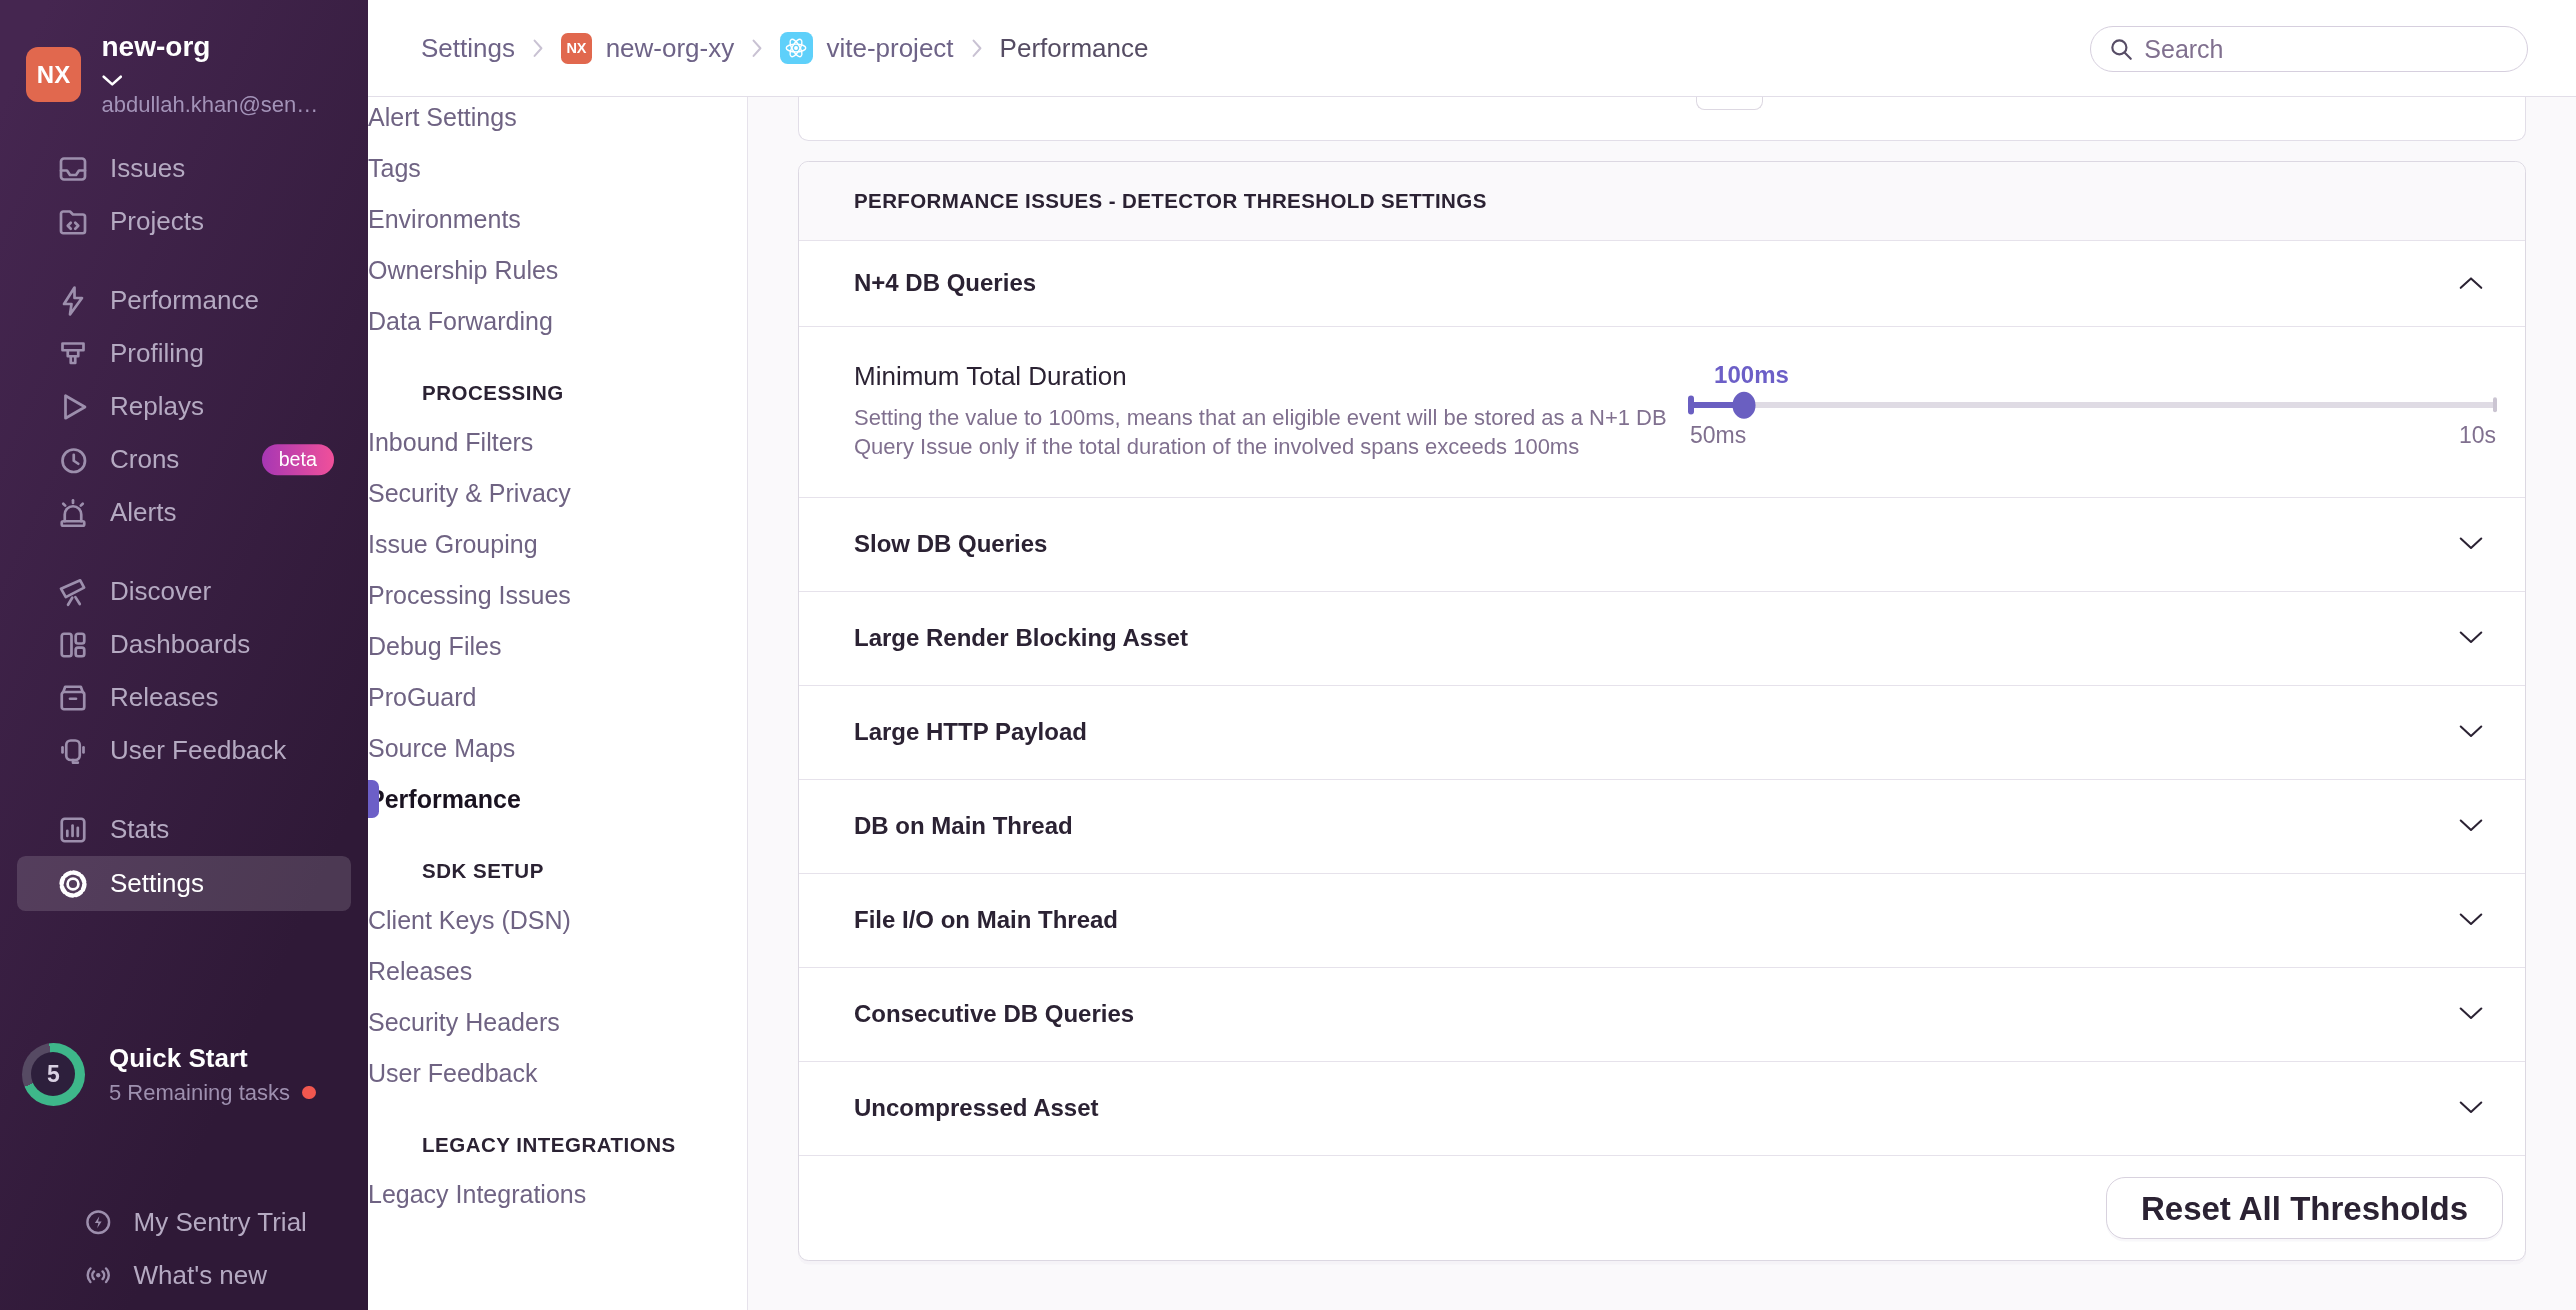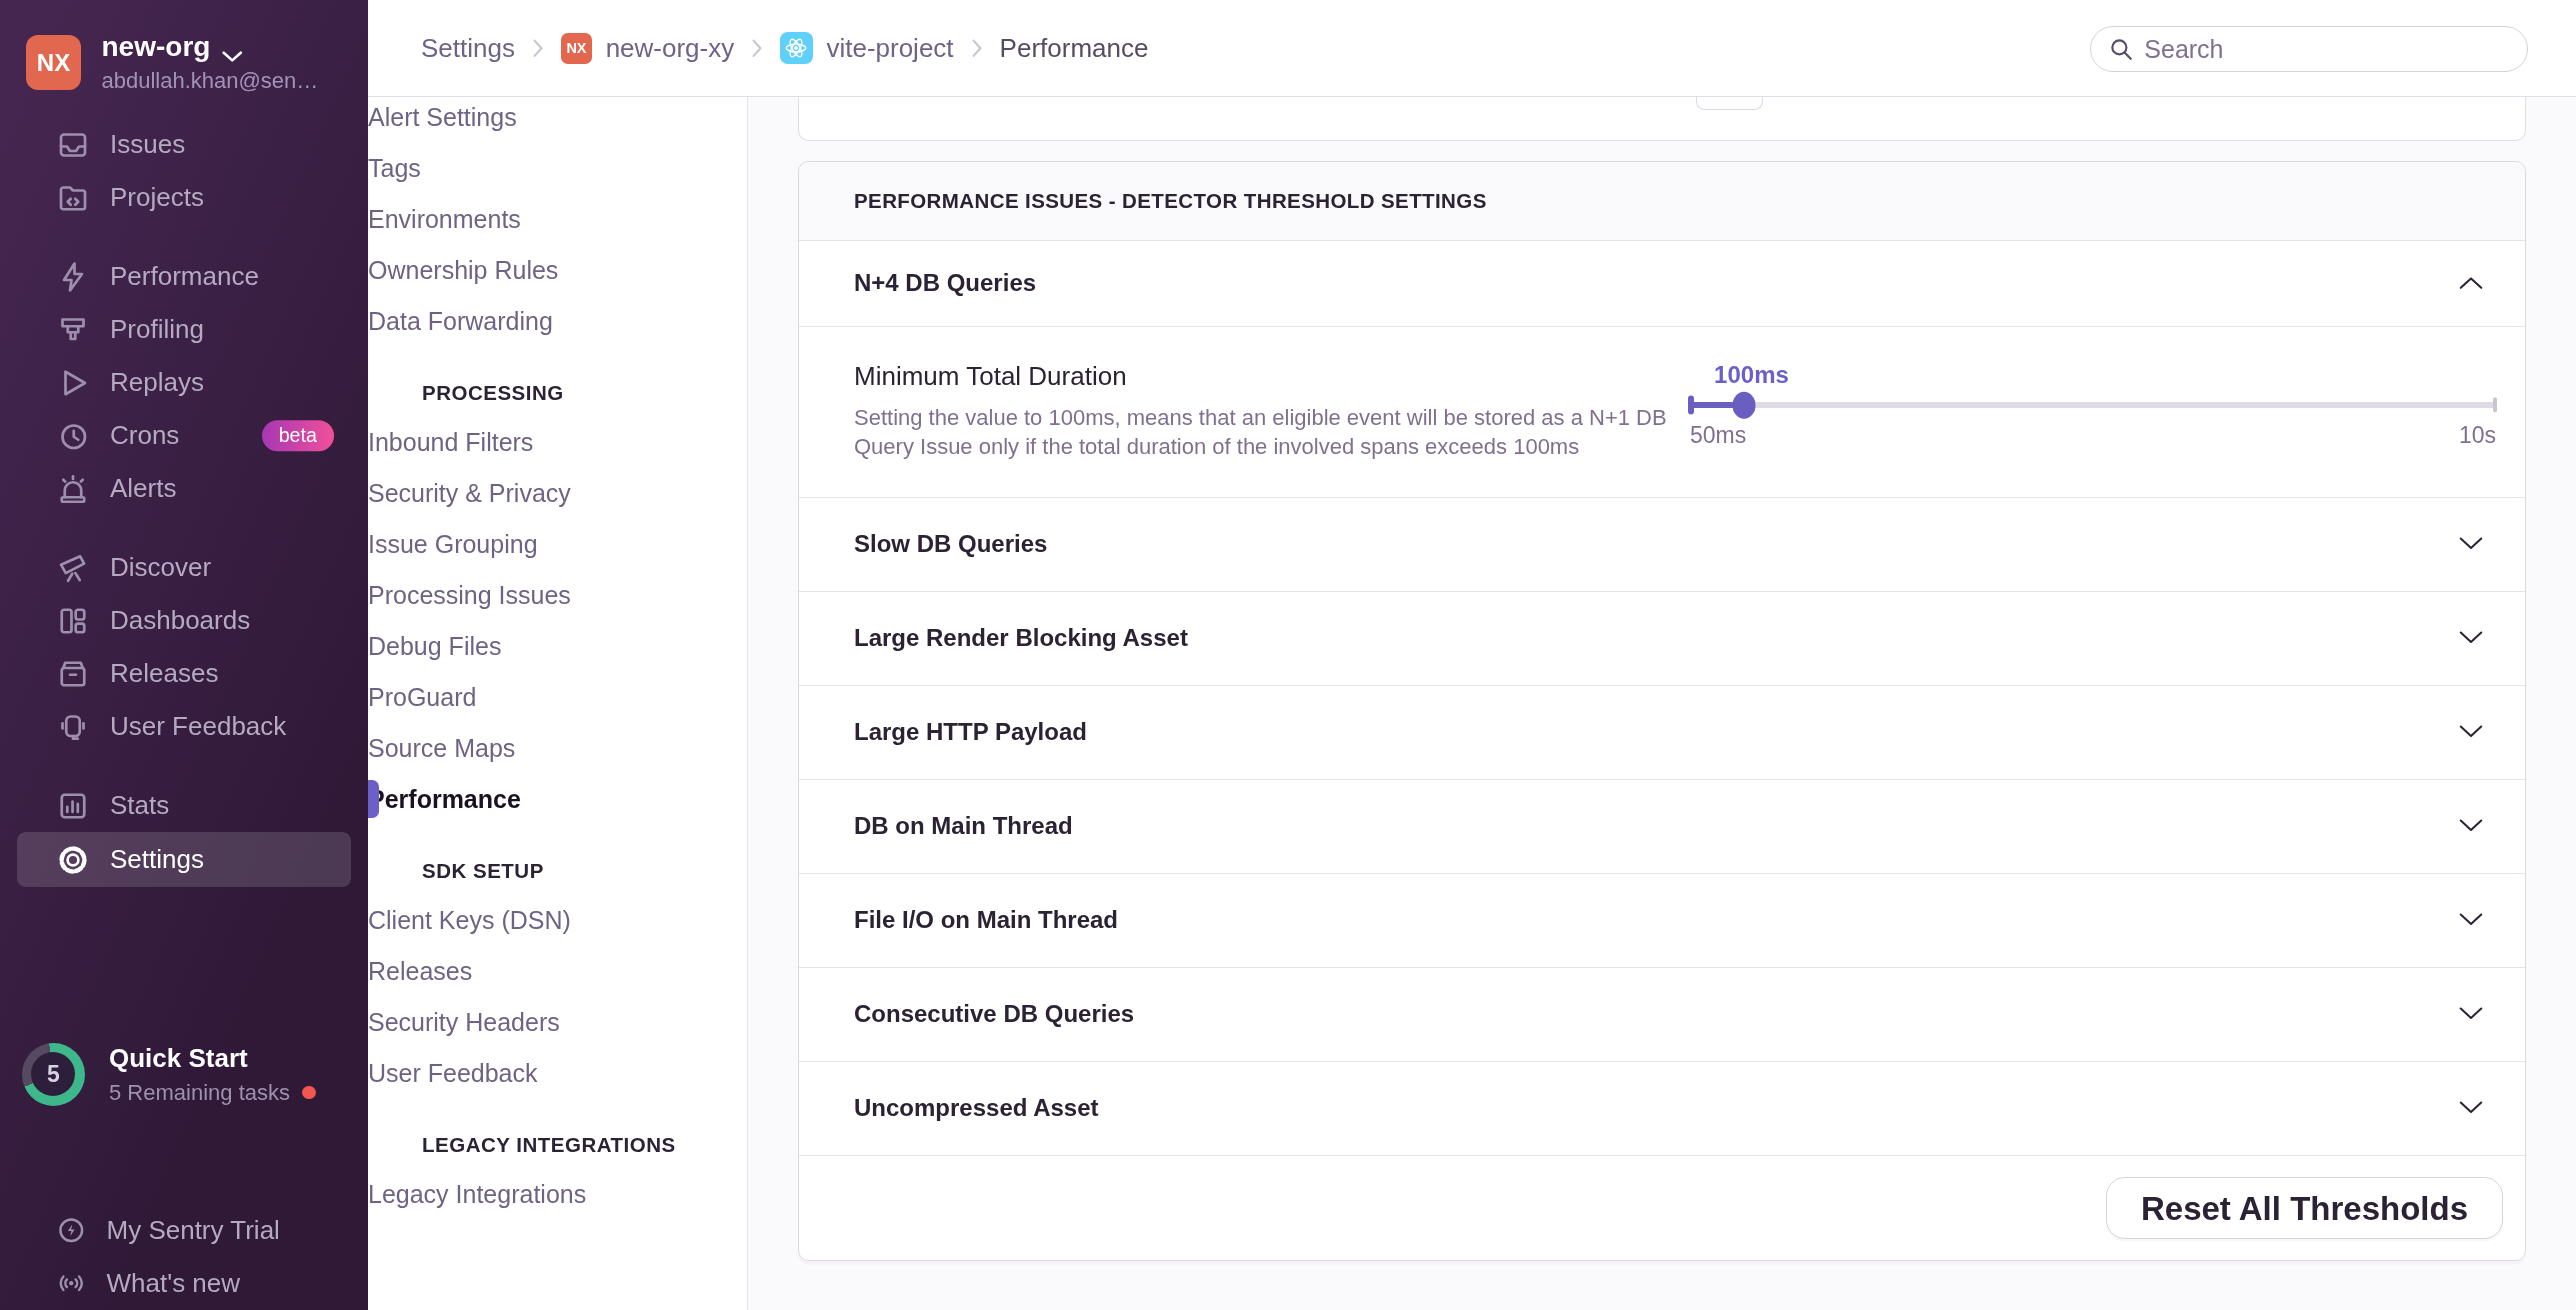--- a/index.html
+++ b/index.html
@@ -5,21 +5,21 @@
   * { margin:0; padding:0; box-sizing:border-box; }
   html,body { width:2576px; height:1310px; overflow:hidden;
     font-family:"Liberation Sans", sans-serif; background:#FAF9FB; }
 
   
   .sidebar { position:absolute; left:0; top:0; width:368px; height:1310px;
     background:linear-gradient(294deg,#2f1937 25%,#452650 95%); color:#B5AAC2; }
   .org-header { display:flex; align-items:center; gap:20.5px; padding:31px 20.5px 0 26px; cursor:pointer; }
   .org-avatar { width:55px; height:55px; border-radius:12px; background:#E1684E; color:#fff;
     font-size:24px; font-weight:700; display:flex; align-items:center; justify-content:center; flex:none; }
-  .org-name-row { display:flex; align-items:flex-end; gap:12px; }
+  .org-name-row { display:flex; align-items:flex-start; gap:12px;flex-direction:column; }
   .org-name { color:#fff; font-size:28px; font-weight:700; }
   .org-email { color:#A393B8; font-size:22px; margin-top:5.1px; white-space:nowrap; }
   .menu { margin-top:24px; }
   .menu-gap { height:26px; }
   .menu-item { height:53px; display:flex; align-items:center; padding-left:55px; cursor:pointer;
     font-size:26px; color:#B5AAC2; position:relative; }
   .menu-item svg { width:36px; height:36px; color:#9D8FAD; flex:none; }
   .menu-item .mi-label { margin-left:19px; }
   .menu-item.active { margin:0 17px; padding-left:38px; height:55px; border-radius:8.6px;
     background:rgba(255,255,255,0.14); color:#fff; }
@@ -29,21 +29,21 @@
     padding:4.3px 17px; border-radius:854px; }
   .quick-start { position:absolute; left:22px; top:1043px; display:flex; align-items:center; gap:24px; cursor:pointer; }
   .qs-ring { width:63px; height:63px; border-radius:50%; position:relative;
     background:conic-gradient(#3EB78A 0 247deg, #564A63 247deg 352deg, #3EB78A 352deg 360deg); }
   .qs-ring-inner { position:absolute; left:9.4px; top:9.4px; width:44px; height:44px; border-radius:50%;
     background:#2D1F3C; display:flex; align-items:center; justify-content:center;
     color:#D9D1E3; font-size:23px; font-weight:600; }
   .qs-title { color:#fff; font-size:26px; font-weight:600; }
   .qs-sub { color:#9E90AF; font-size:22px; margin-top:5.1px; display:flex; align-items:center; }
   .qs-dot { width:13.7px; height:13.7px; border-radius:50%; background:#F1574F; margin-left:12px; display:inline-block; }
-  .side-footer { position:absolute; left:0; bottom:0; width:100%; }
+  .side-footer { position:absolute; left:0; bottom:8px; width:100%;padding-left:27px; }
   .side-footer .menu-item { height:53px; }
   .side-footer .menu-item svg { width:32.5px; height:32.5px; }
 
   
   .topbar { position:absolute; left:368px; top:0; right:0; height:97px; background:#fff;
     border-bottom:1.7px solid #E2DEE8; display:flex; align-items:center; }
   .breadcrumb { display:flex; align-items:center; padding-left:53px; gap:17px; font-size:26px; color:#6E6387; }
   .crumb { display:flex; align-items:center; gap:13.7px; cursor:pointer; }
   .crumb.current { cursor:default; color:#554C63; }
   .crumb-sep { display:flex; align-items:center; color:#C9C2D3; }

